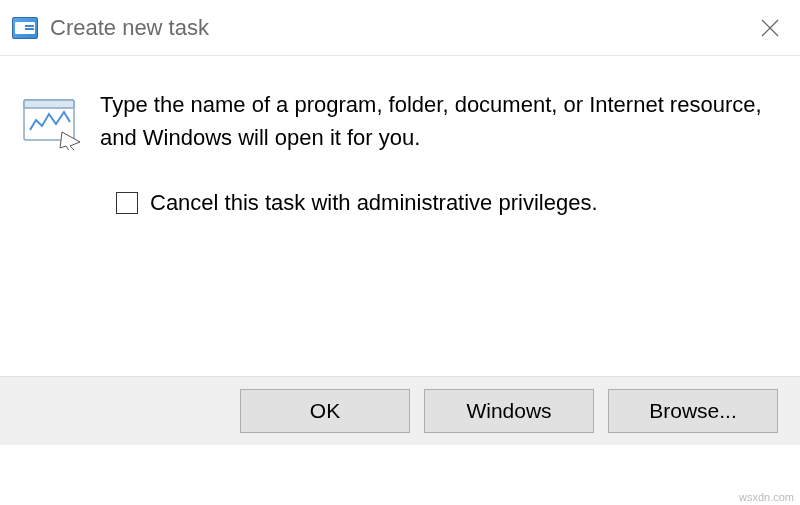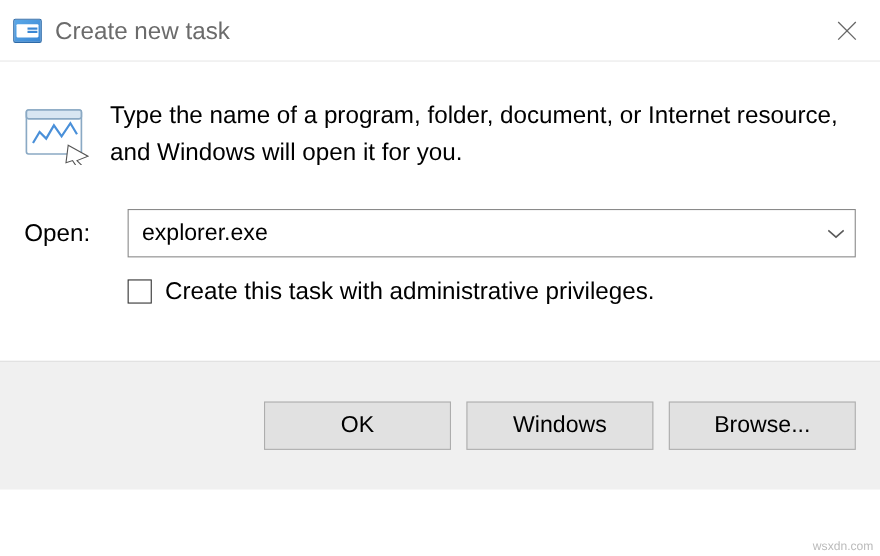--- a/index.html
+++ b/index.html
@@ -165,21 +165,21 @@
       flex-shrink: 0;
       cursor: pointer;
     }
     .checkbox-label {
       font-size: 22px;
       color: #000;
     }
     .button-bar {
       background: #f0f0f0;
       border-top: 1px solid #e0e0e0;
-      padding: 36px 22px;
+      padding: 12px 22px;
       display: flex;
       justify-content: flex-end;
       gap: 14px;
     }
     .btn {
       min-width: 170px;
       height: 44px;
       background: #e1e1e1;
       border: 1px solid #adadad;
       font-size: 21px;
@@ -220,35 +220,24 @@
         <svg viewBox="0 0 60 56">
           <rect x="2" y="6" width="50" height="40" rx="2" fill="#ffffff" stroke="#8aa9c4" stroke-width="1.5"></rect>
           <rect x="2" y="6" width="50" height="8" rx="2" fill="#d8e6f2" stroke="#8aa9c4" stroke-width="1.5"></rect>
           <polyline points="8,36 14,26 20,32 27,20 34,30 42,18 48,28" fill="none" stroke="#4a90d9" stroke-width="2"></polyline>
           <path d="M 40 38 L 58 48 L 48 52 L 52 56 L 48 58 L 44 52 L 38 54 Z" fill="#ffffff" stroke="#555" stroke-width="1"></path>
         </svg>
       </div>
       <div class="info-text">Type the name of a program, folder, document, or Internet resource, and Windows will open it for you.</div>
     </div>
 
-    <div class="open-row">
-      <div class="open-label">Open:</div>
-      <div class="combo-wrap">
-        <input class="combo-input" type="text" value="explorer.exe" style="">
-        <div class="combo-chevron">
-          <svg viewBox="0 0 16 10">
-              <polyline points="1,2 8,8 15,2"></polyline>
-            </svg>
-        </div>
-      </div>
-    </div>
 
     <div class="checkbox-row">
       <div class="checkbox"></div>
-      <div class="checkbox-label">Create this task with administrative privileges.</div>
+      <div class="checkbox-label">Cancel this task with administrative privileges.</div>
     </div>
 
   </div>
 
   <div class="button-bar">
     <button class="btn">OK</button>
     <button class="btn">Windows</button>
     <button class="btn">Browse...</button>
   </div>
 

